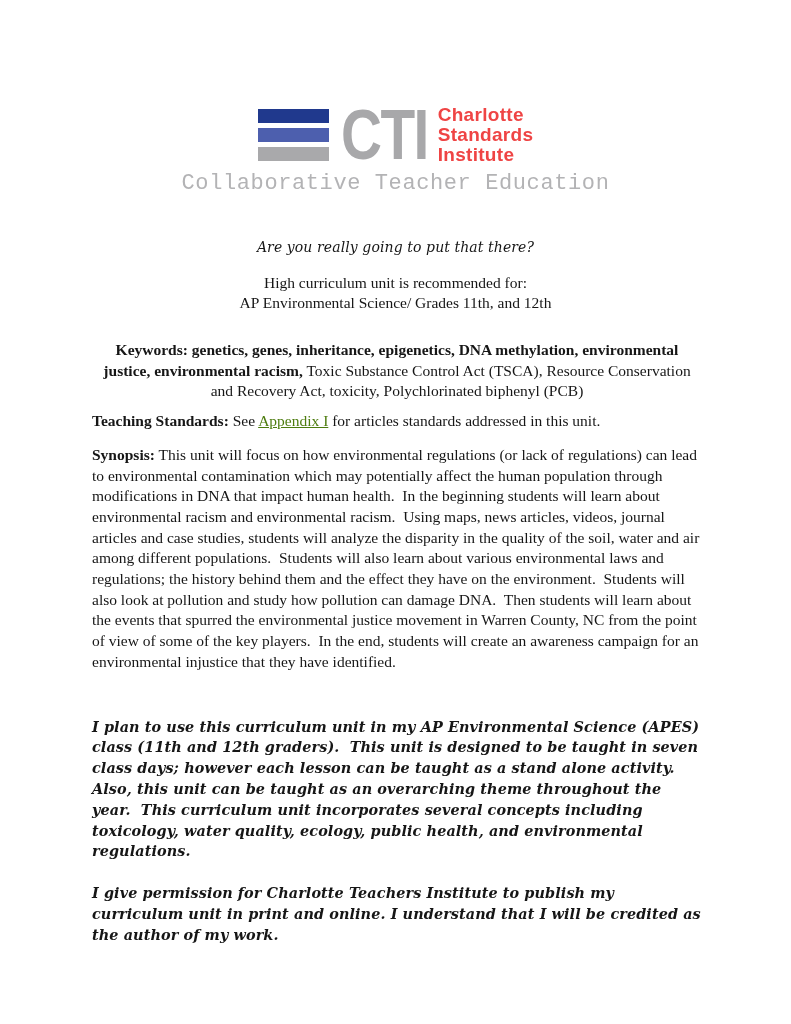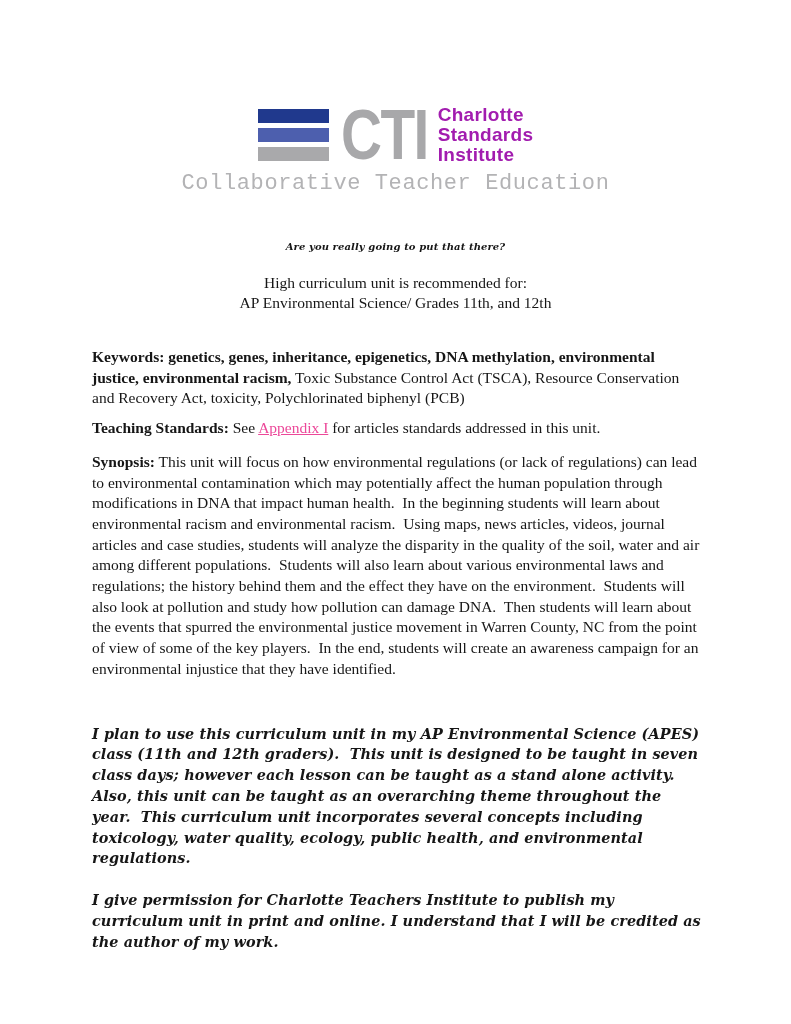--- a/index.html
+++ b/index.html
@@ -17,44 +17,44 @@
   .bar { width:71px; height:14px; }
   .bar + .bar { margin-top:5px; }
   .logo-acronym {
     font-family:"Liberation Sans", sans-serif; font-weight:bold;
     font-size:71px; line-height:58px; color:#a8a8aa;
     transform:scaleX(0.80); transform-origin:left center;
     margin-left:12px; width:95px; letter-spacing:-2px;
   }
   .logo-name {
     font-family:"Liberation Sans", sans-serif; font-weight:bold;
-    font-size:19px; line-height:20px; color:#a21caf; letter-spacing:0.3px;
+    font-size:19px; line-height:20px; color:#ef4444; letter-spacing:0.3px;
     margin-left:2px;
   }
   .logo-tagline {
     font-family:Liberation Mono, monospace; font-size:22px;
     color:#b3b3b5; letter-spacing:0.6px; margin-top:7px; line-height:21px;
   }
 
   
   .center { text-align:center; line-height:20px; }
   .unit-title {
     margin-top:43px;
-    font-family:"DejaVu Serif", serif; font-style:italic; font-weight:700;
-    font-size:10px; letter-spacing:0.1px;
+    font-family:"DejaVu Serif", serif; font-style:italic; font-weight:400;
+    font-size:14px; letter-spacing:0.1px;
   }
   .byline-block { margin-top:14px; }
   .recommended-block { margin-top:16px; }
 
   
   .content { margin:0 89px 0 92px; text-align:left; }
   .para { line-height:20.7px; }
   .bold { font-weight:700; }
   .ws-pre { white-space:pre-wrap; }
-  .kw { margin-top:34px; }
+  .kw { margin-top:27px;text-align:center; }
   .ts { margin-top:9px; }
   .syn { margin-top:13px; }
   .applink { text-decoration:underline; cursor:pointer; }
   .italic-note {
     font-family:"DejaVu Serif", serif; font-style:italic; font-weight:600;
     font-size:14.4px; line-height:20.8px; letter-spacing:0.1px;
   }
   .plan { margin-top:44px; }
   .permission { margin-top:21px; }
 </style>
@@ -92,21 +92,21 @@
 
     <p class="para kw">
       <span class="bold">Keywords:</span>
       <span class="bold ws-pre">genetics, genes, inheritance, epigenetics, DNA methylation, environmental justice, environmental racism,</span>
       <span class="ws-pre">Toxic Substance Control Act (TSCA), Resource Conservation and Recovery Act, toxicity, Polychlorinated biphenyl (PCB)</span>
     </p>
 
     <p class="para ts">
       <span class="bold">Teaching Standards:</span>
       <span>See</span>
-      <a class="applink" href="#" style="color: #ec4899;">Appendix I</a>
+      <a class="applink" href="#" style="color: #4d7c0f;">Appendix I</a>
       <span class="ws-pre">for articles standards addressed in this unit.</span>
     </p>
 
     <p class="para syn">
       <span class="bold">Synopsis:</span>
       <span class="ws-pre">This unit will focus on how environmental regulations (or lack of regulations) can lead to environmental contamination which may potentially affect the human population through modifications in DNA that impact human health.  In the beginning students will learn about environmental racism and environmental racism.  Using maps, news articles, videos, journal articles and case studies, students will analyze the disparity in the quality of the soil, water and air among different populations.  Students will also learn about various environmental laws and regulations; the history behind them and the effect they have on the environment.  Students will also look at pollution and study how pollution can damage DNA.  Then students will learn about the events that spurred the environmental justice movement in Warren County, NC from the point of view of some of the key players.  In the end, students will create an awareness campaign for an environmental injustice that they have identified.</span>
     </p>
 
     <p class="para italic-note plan">
       <span class="ws-pre">I plan to use this curriculum unit in my AP Environmental Science (APES) class (11th and 12th graders).  This unit is designed to be taught in seven class days; however each lesson can be taught as a stand alone activity.  Also, this unit can be taught as an overarching theme throughout the year.  This curriculum unit incorporates several concepts including toxicology, water quality, ecology, public health, and environmental regulations.</span>

